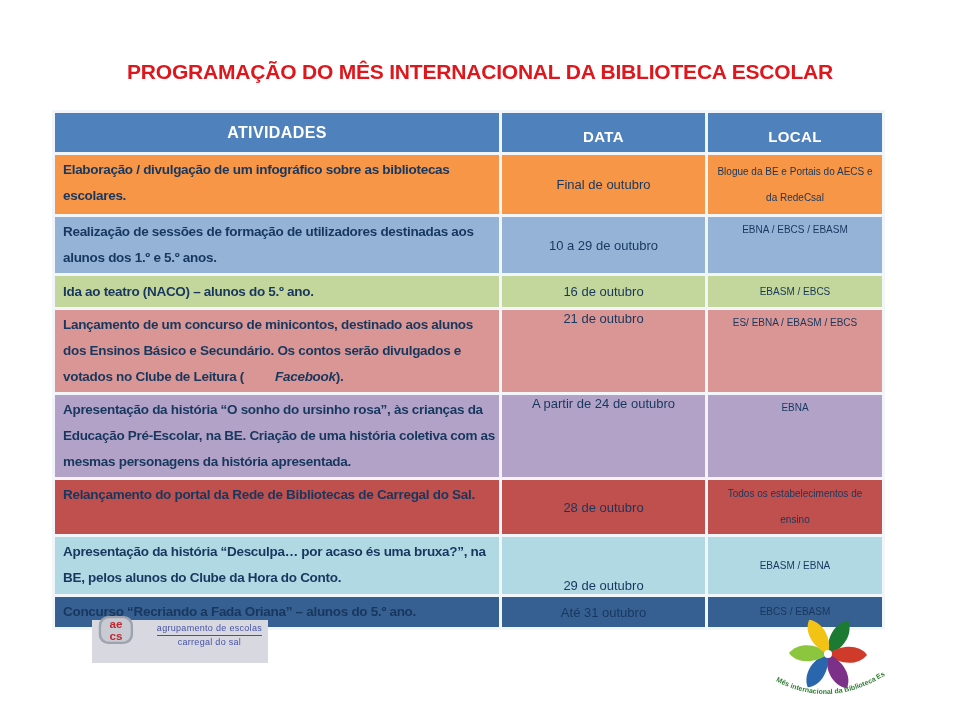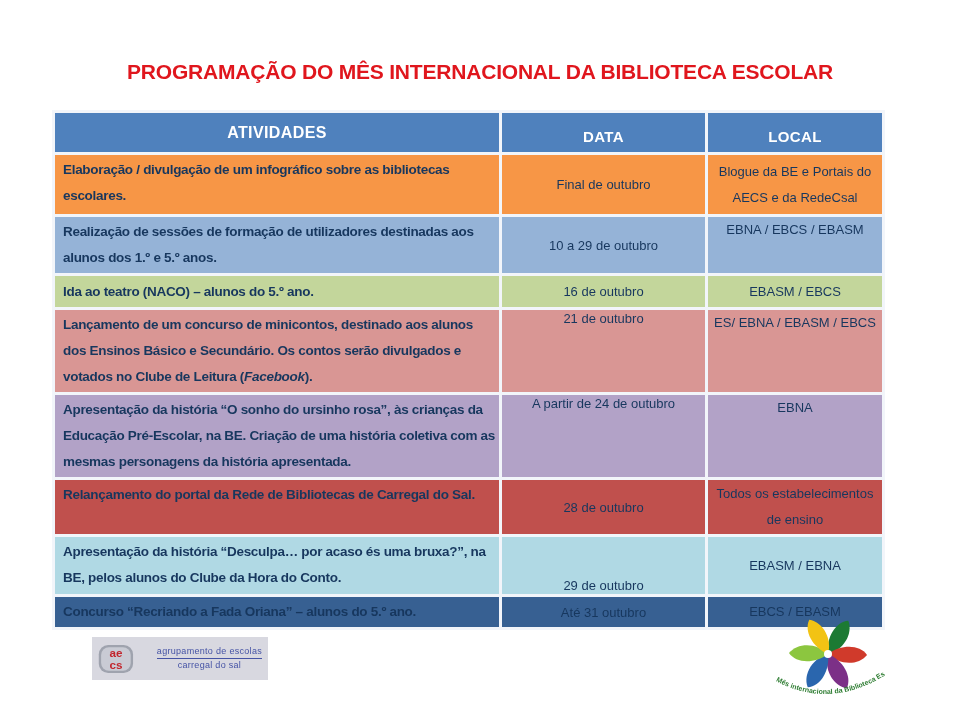--- a/index.html
+++ b/index.html
@@ -27,38 +27,38 @@
 
   td{color:#17375E;}
   td.act{
     font-size:13.5px;font-weight:bold;letter-spacing:-0.3px;
     line-height:26px;padding:2px 2px 2px 8px;text-align:left;
   }
   td.date{
     font-size:13px;text-align:center;padding:0 2px;line-height:17px;
   }
   td.local{
-    font-size:13px;text-align:center;padding:0 4px;line-height:26px;
+    font-size:10px;text-align:center;padding:0 4px;line-height:26px;
   }
   .vt{vertical-align:top;}
   .vm{vertical-align:middle;}
   .vb{vertical-align:bottom;}
   .pt3{padding-top:3px;}
   .pt9{padding-top:9px;}
   .pb4{padding-bottom:4px;}
-  .it{font-style:italic;}
+  .it{font-style:italic;margin-left:31px;}
 
   tr.r0{height:59px;} tr.r1{height:42px;} tr.r2{height:31px;}
   tr.r3{height:71px;} tr.r4{height:77px;margin-left:30px;} tr.r5{height:54px;}
   tr.r6{height:57px;} tr.r7{height:30px;}
 
   .school-logo{
-    position:absolute;left:92px;top:637px;width:176px;height:43px;
-    background:#D8D8E0;display:flex;align-items:center;
-    padding:2px 6px;box-sizing:border-box;
+    position:absolute;left:92px;top:620px;width:176px;height:43px;
+    background:#D8D8E0;display:flex;align-items:flex-end;
+    padding:14px 6px;box-sizing:border-box;
   }
   .school-logo .names{margin-left:23px;flex:1;}
   .school-logo .line1,.school-logo .line2{
     font-size:9px;color:#4553A5;text-align:center;letter-spacing:0.3px;
     line-height:13px;white-space:nowrap;
   }
   .school-logo .line2{border-top:1px solid #4553A5;}
 
   .month-logo{position:absolute;left:766px;top:614px;width:126px;height:100px;}
 </style>

